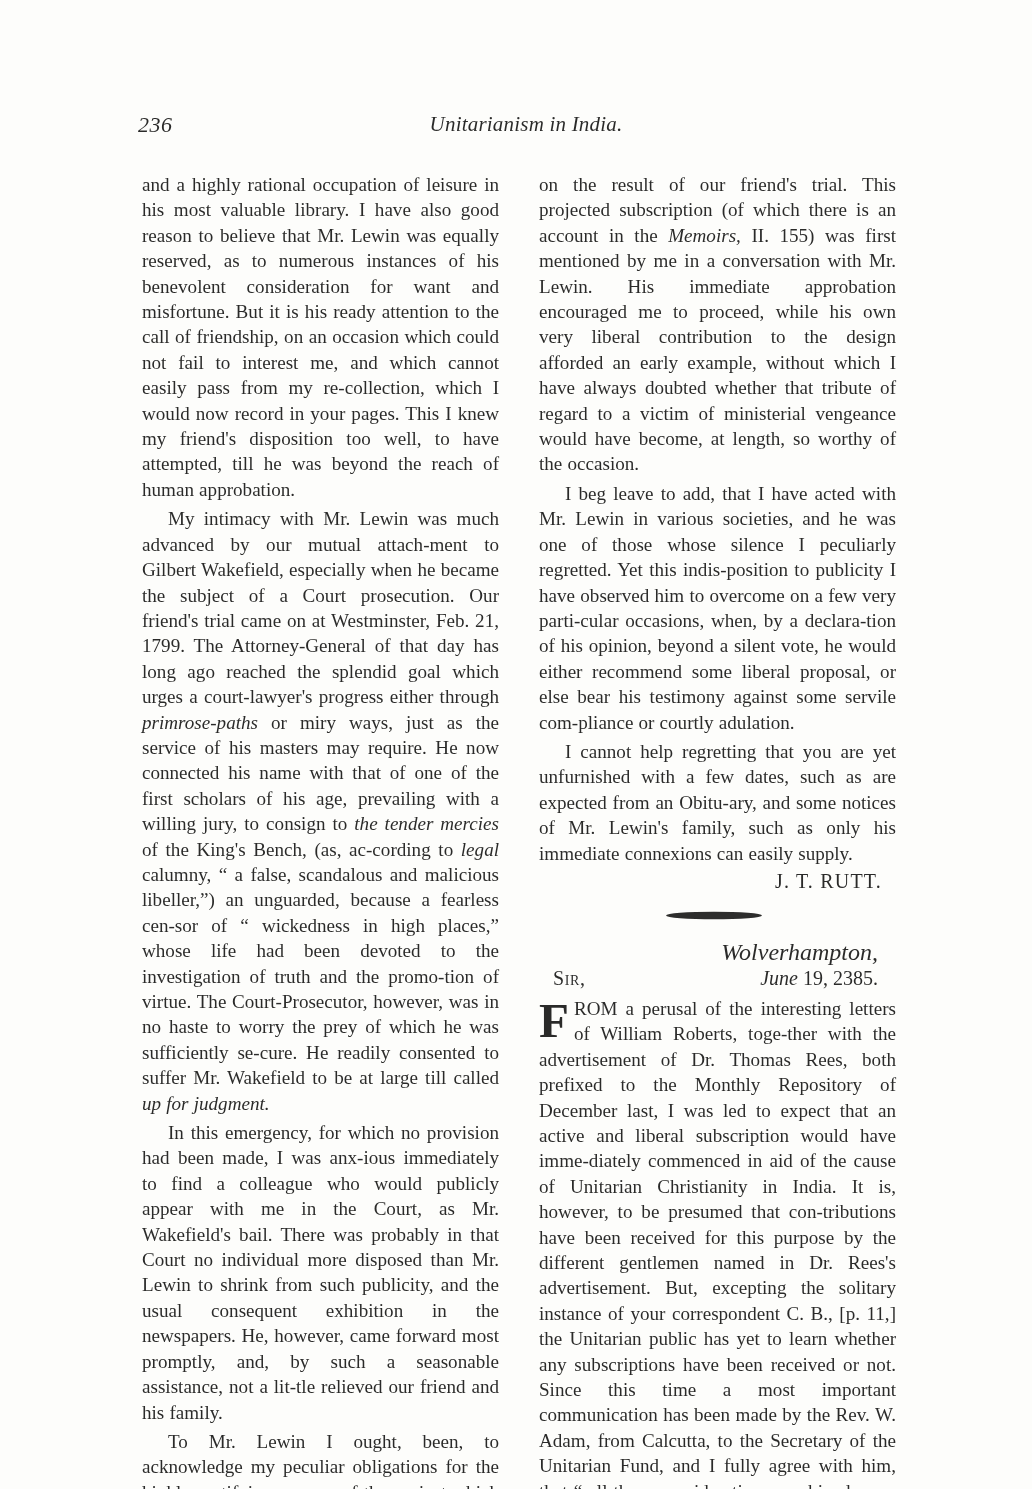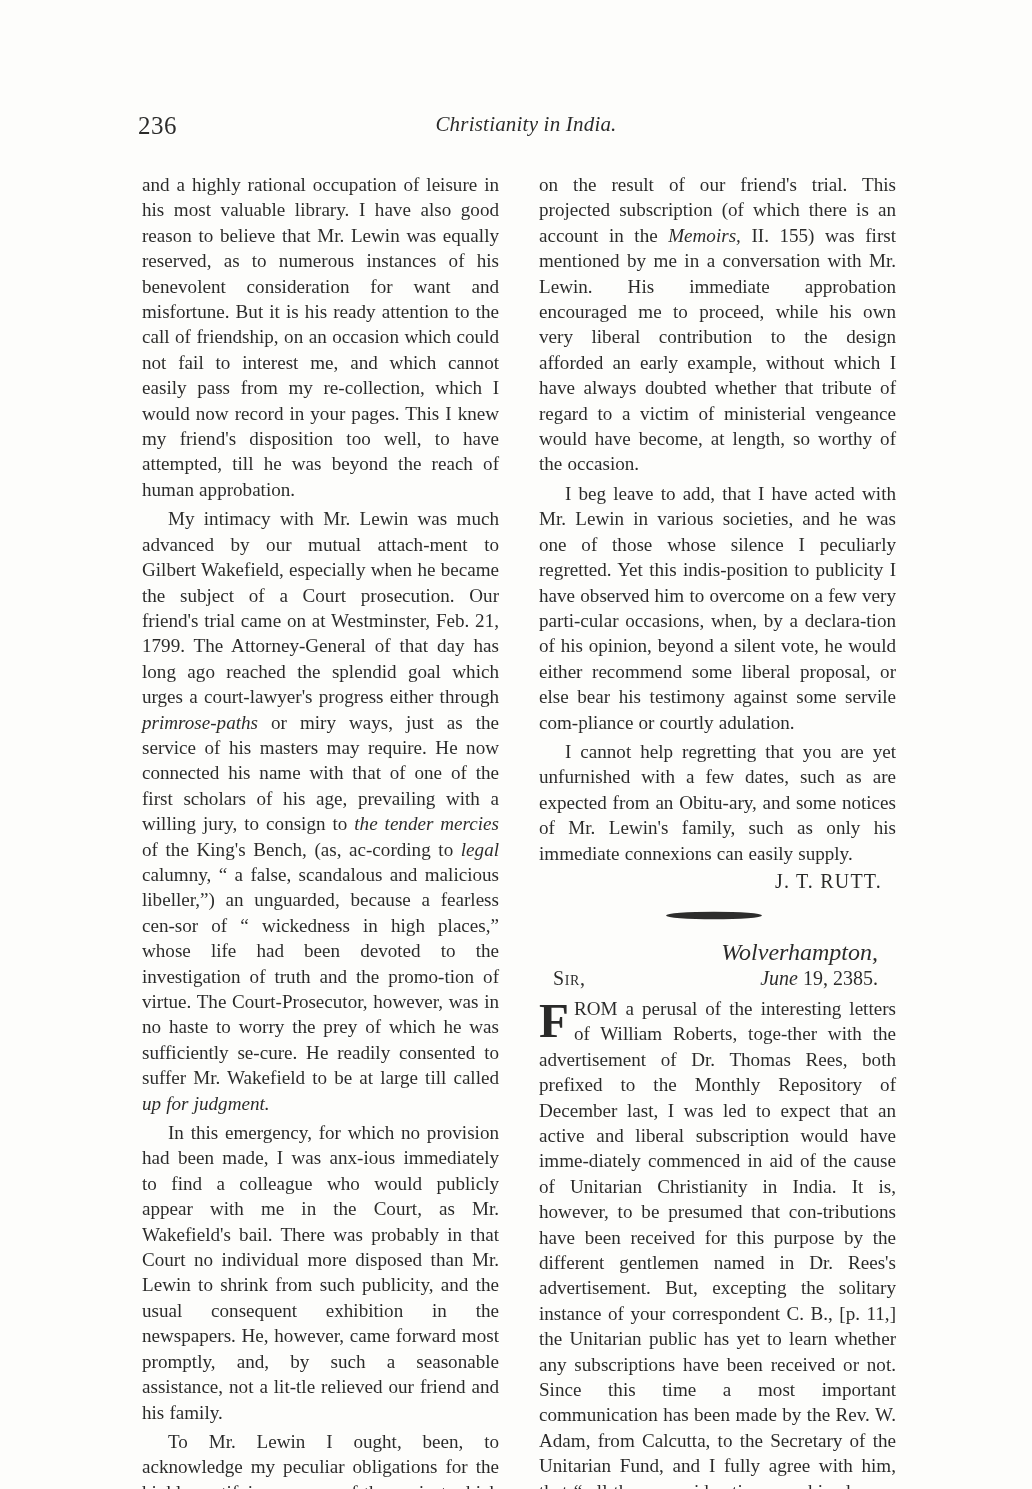--- a/index.html
+++ b/index.html
@@ -33,22 +33,23 @@
   
   .running-head {
     position: relative;
     height: 42px;
     margin-bottom: 16px;
   }
   .folio {
     position: absolute;
     left: 0;
     top: 2px;
-    font-size: 25px;
+    font-size: 22px;
     letter-spacing: 0.5px;
+    font-style: italic;
   }
   .head-title {
     position: absolute;
     left: 0;
     right: 0;
     top: 2px;
     text-align: center;
     font-style: italic;
     font-size: 21px;
     letter-spacing: 0.2px;
@@ -162,21 +163,21 @@
   }
 </style>
 </head>
 <body>
 
 <div class="page">
   <div class="page-body">
 
     <div class="running-head">
       <div class="folio">236</div>
-      <div class="head-title">Christianity in India.</div>
+      <div class="head-title">Unitarianism in India.</div>
     </div>
 
     <div class="columns">
 
       <div class="col" id="left-col">
           <p class="flush"><span>and a highly rational occupation of leisure in his most valuable library. I have also good reason to believe that Mr. Lewin was equally reserved, as to numerous instances of his benevolent consideration for want and misfortune. But it is his ready attention to the call of friendship, on an occasion which could not fail to interest me, and which cannot easily pass from my re-collection, which I would now record in your pages. This I knew my friend's disposition too well, to have attempted, till he was beyond the reach of human approbation.</span></p>
           <p class="indent"><span>My intimacy with Mr. Lewin was much advanced by our mutual attach-ment to Gilbert Wakefield, especially when he became the subject of a Court prosecution. Our friend's trial came on at Westminster, Feb. 21, 1799. The Attorney-General of that day has long ago reached the splendid goal which urges a court-lawyer's progress either through </span><span class="ital">primrose-paths</span><span> or miry ways, just as the service of his masters may require. He now connected his name with that of one of the first scholars of his age, prevailing with a willing jury, to consign to </span><span class="ital">the tender mercies</span><span> of the King's Bench, (as, ac-cording to </span><span class="ital">legal</span><span> calumny, “ a false, scandalous and malicious libeller,”) an unguarded, because a fearless cen-sor of “ wickedness in high places,” whose life had been devoted to the investigation of truth and the promo-tion of virtue. The Court-Prosecutor, however, was in no haste to worry the prey of which he was sufficiently se-cure. He readily consented to suffer Mr. Wakefield to be at large till called </span><span class="ital">up for judgment.</span></p>
           <p class="indent"><span>In this emergency, for which no provision had been made, I was anx-ious immediately to find a colleague who would publicly appear with me in the Court, as Mr. Wakefield's bail. There was probably in that Court no individual more disposed than Mr. Lewin to shrink from such publicity, and the usual consequent exhibition in the newspapers. He, however, came forward most promptly, and, by such a seasonable assistance, not a lit-tle relieved our friend and his family.</span></p>
           <p class="indent"><span>To Mr. Lewin I ought, been, to acknowledge my peculiar obligations for the highly gratifying success of the project which I was led to form,</span></p>
         </div>

